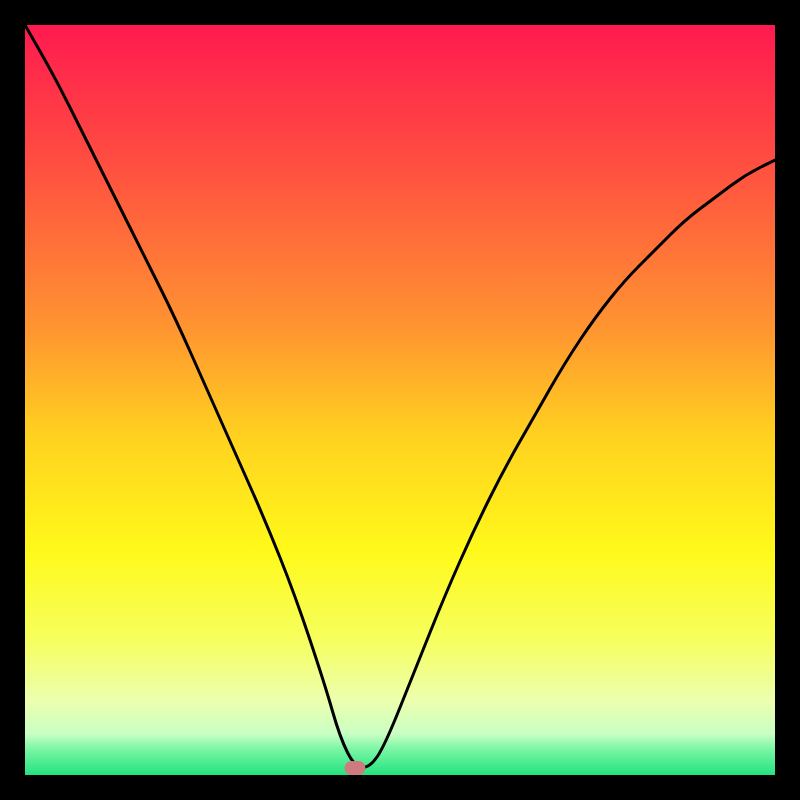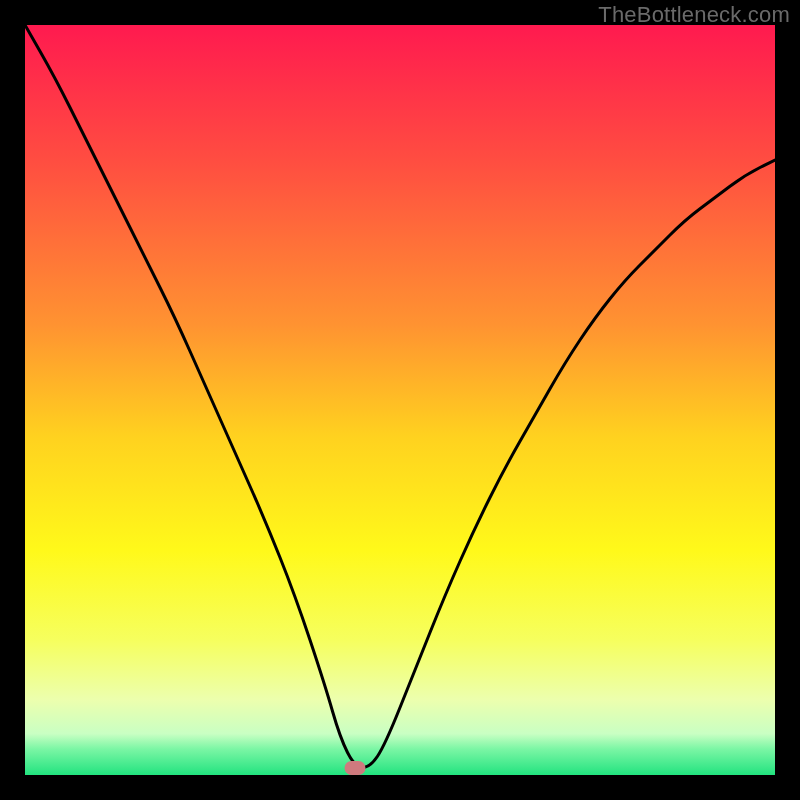--- a/index.html
+++ b/index.html
@@ -44,21 +44,20 @@
     width: 21px;
     height: 14px;
     border-radius: 7px;
     transform: translate(-50%, -50%);
     z-index: 5;
   }
 </style>
 </head>
 <body>
 <div class="frame">
-  <div class="watermark">TheBottleneck.com</div>
 
   <div class="plot">
     <svg id="chart-svg" viewBox="0 0 750 750" preserveAspectRatio="none">
       <defs>
         <linearGradient id="bg-grad" x1="0" y1="0" x2="0" y2="1">
 
         <stop offset="0%" stop-color="#ff1a4f"></stop>
             <stop offset="18%" stop-color="#ff4d41"></stop>
             <stop offset="40%" stop-color="#ff9331"></stop>
             <stop offset="55.00000000000001%" stop-color="#ffd21f"></stop>

